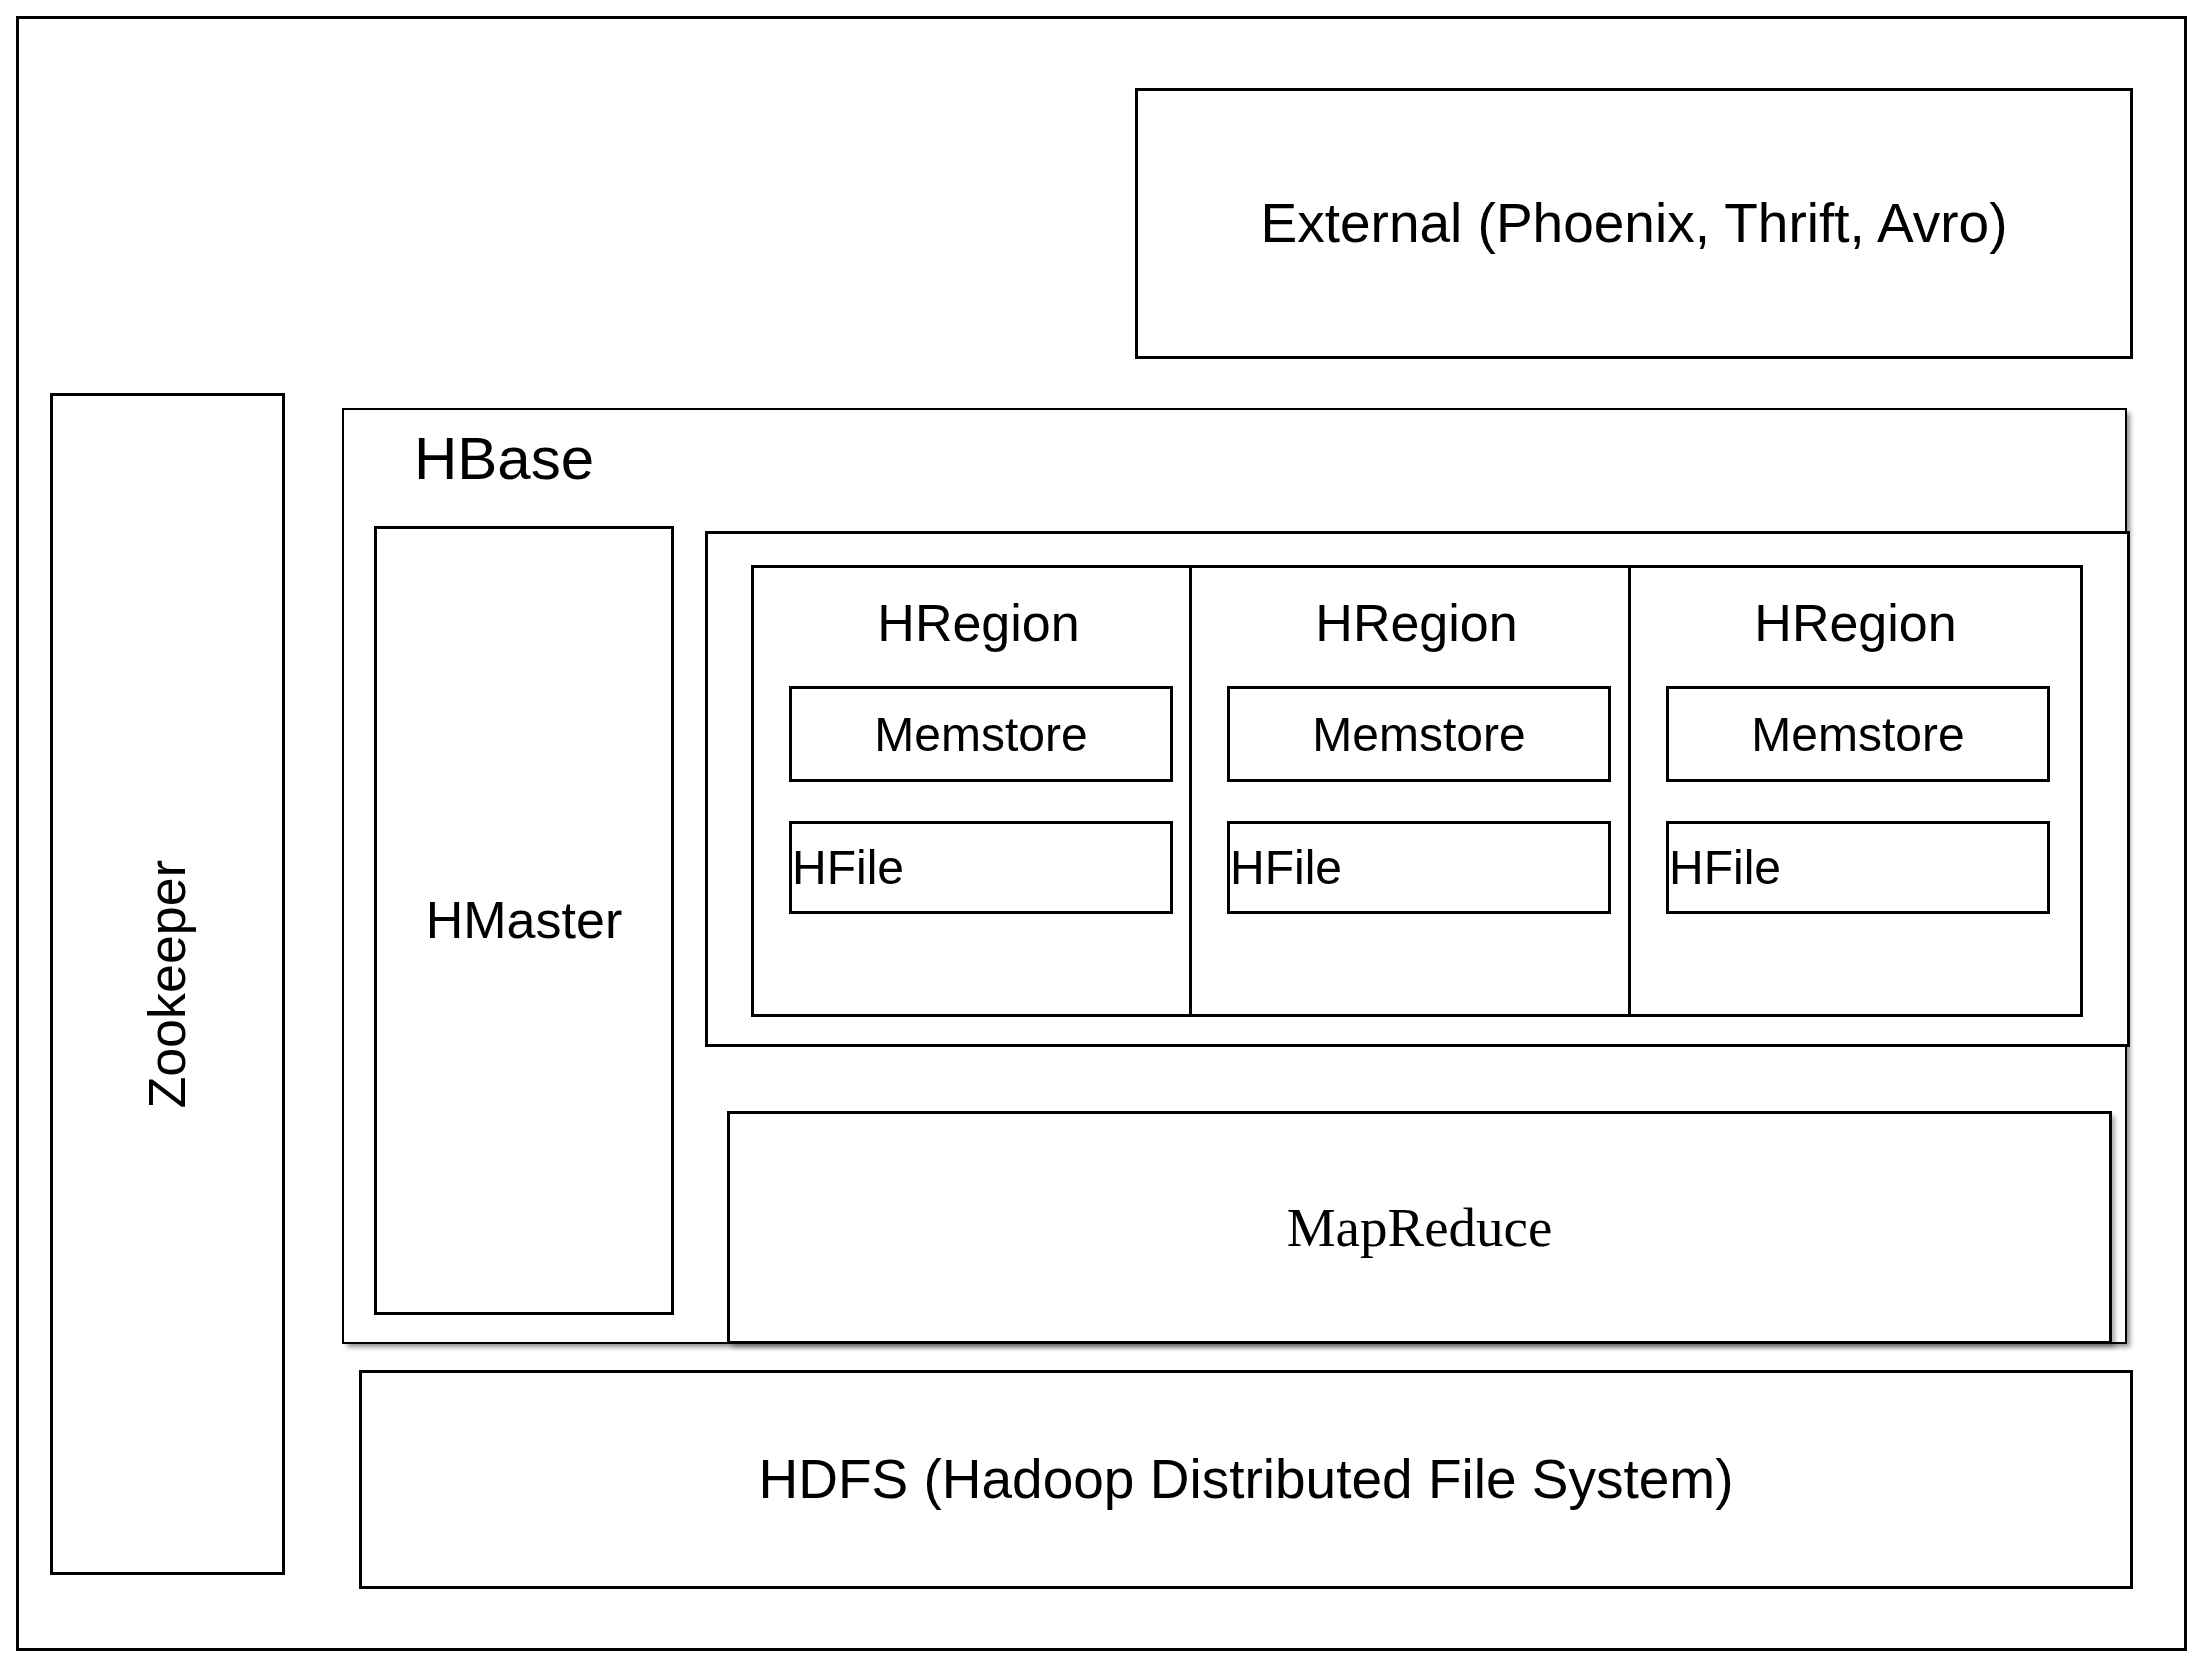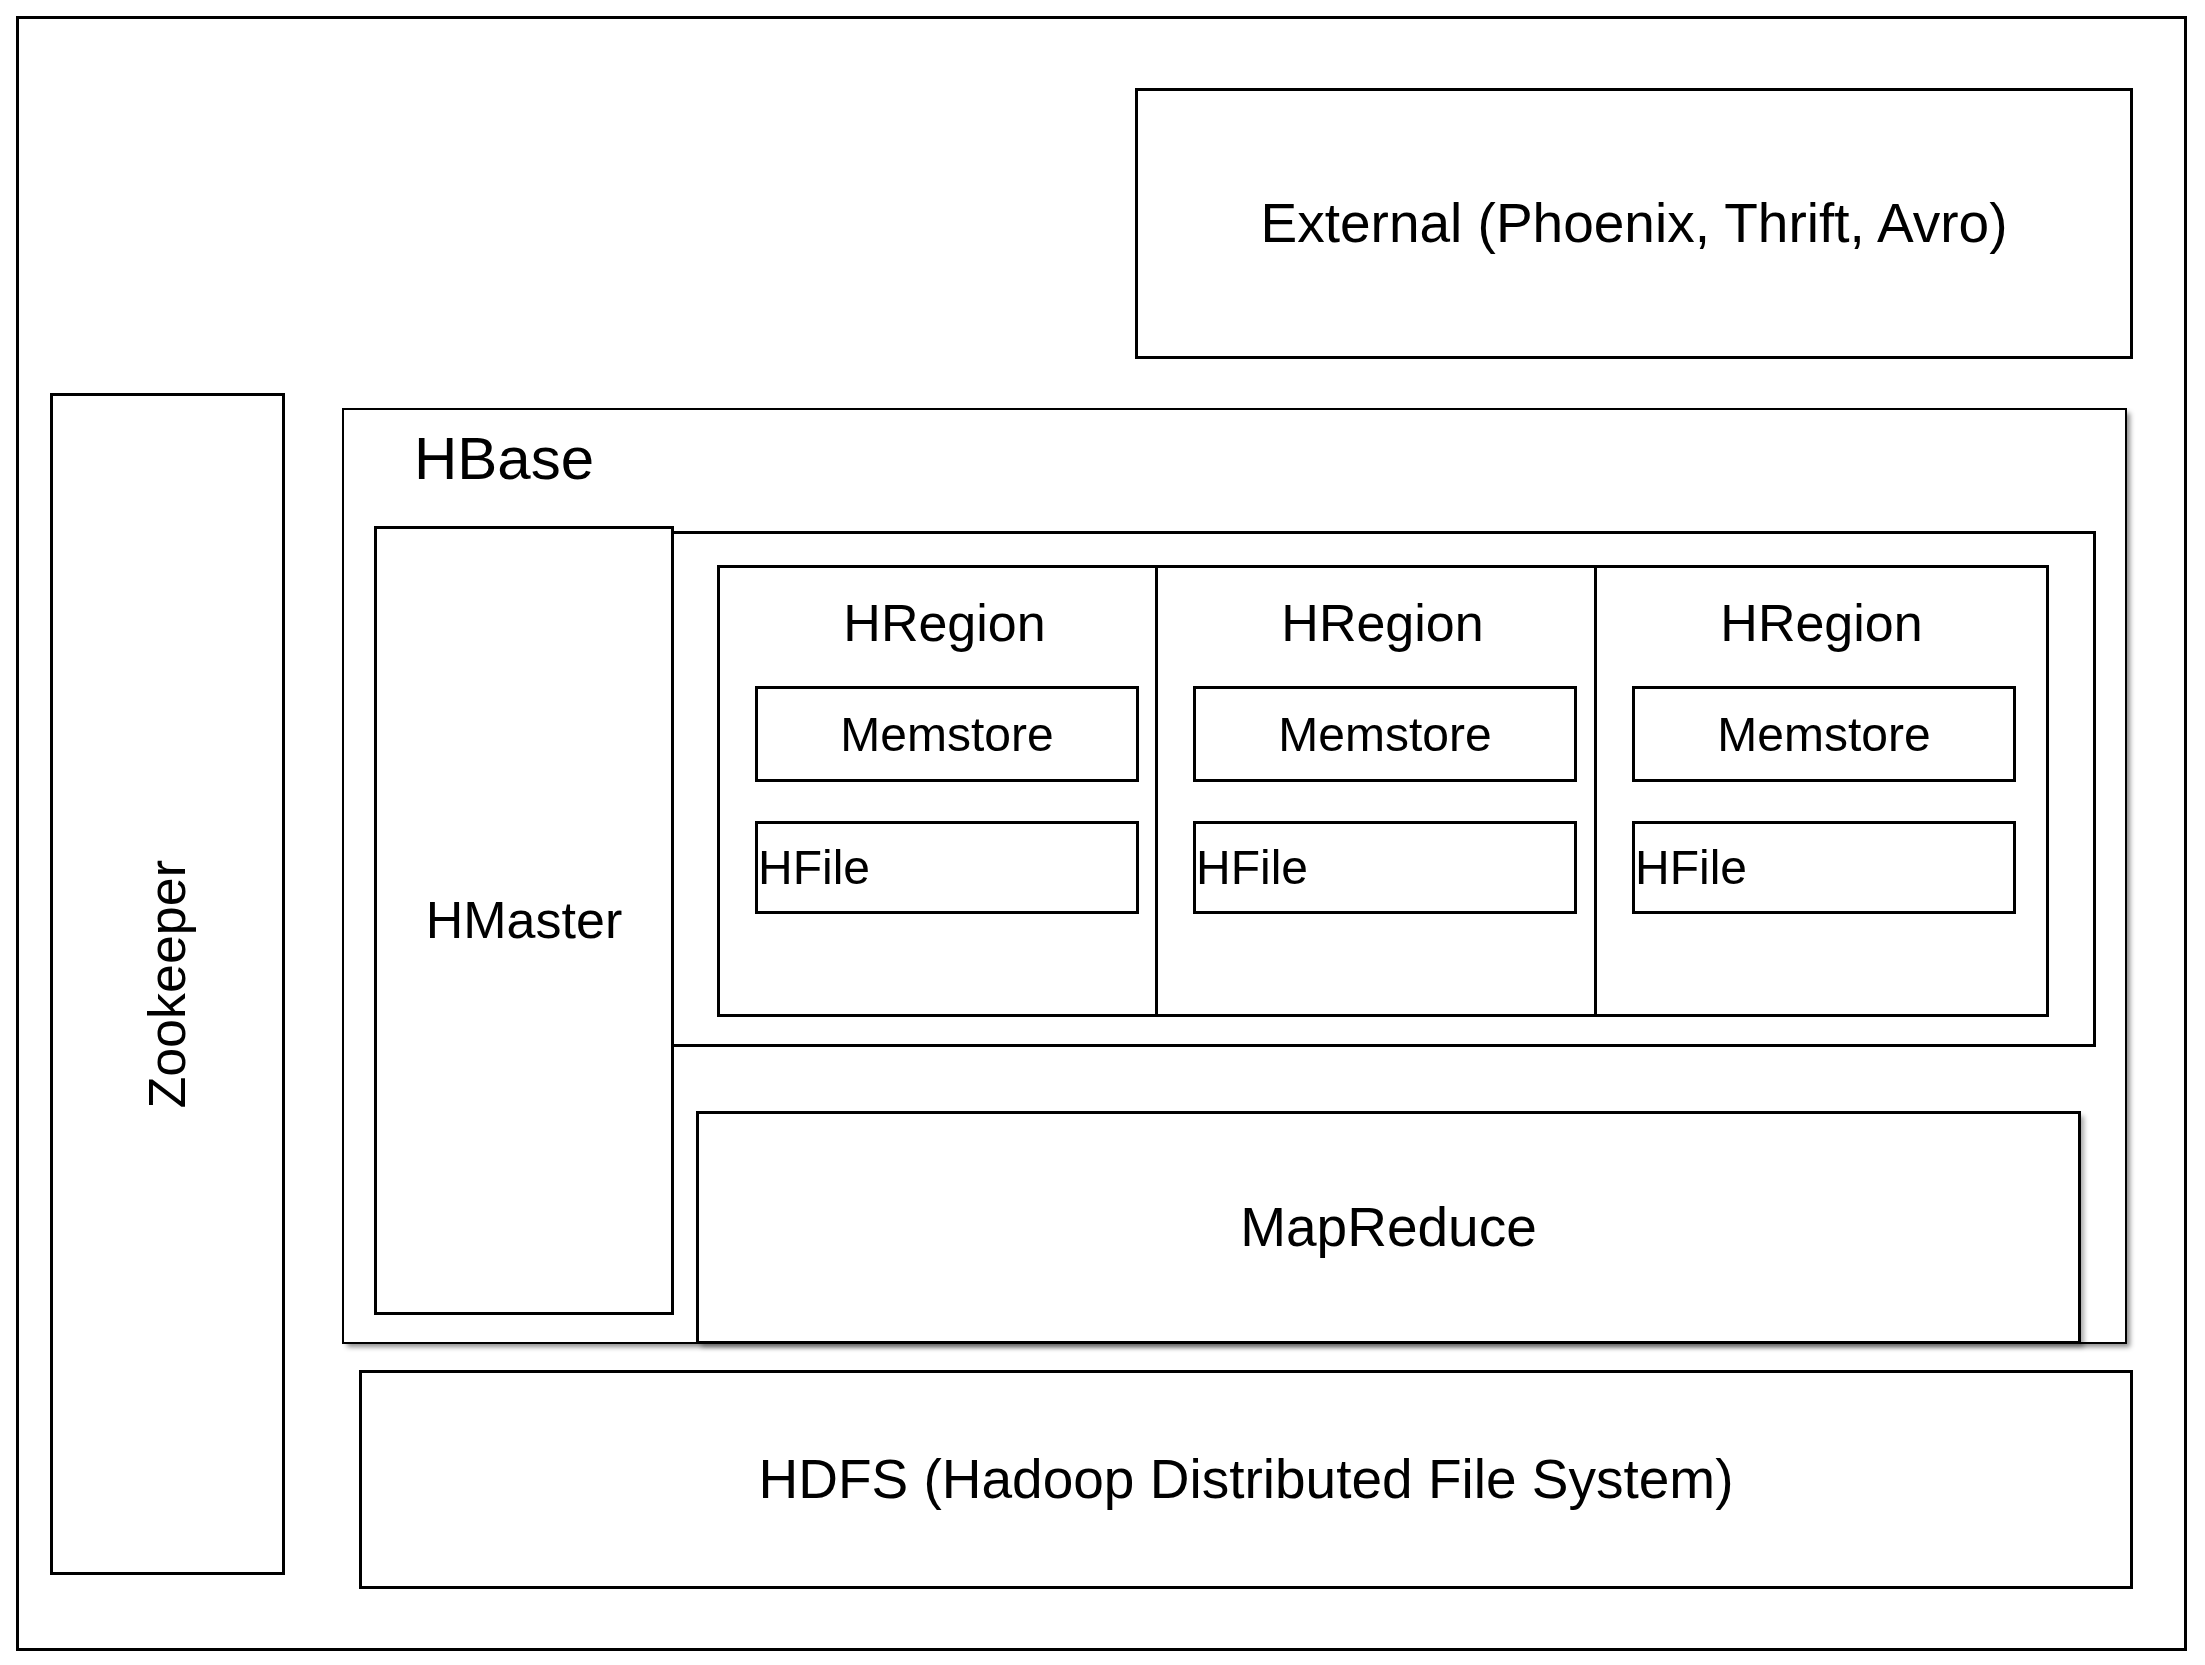--- a/index.html
+++ b/index.html
@@ -80,21 +80,21 @@
     margin-left: 42px;
   }
   
   #hmaster-box {
     left: 374px; top: 526px; width: 300px; height: 789px;
     font-size: 52px;
   }
   
   #regions-container {
     position: absolute;
-    left: 671px;
+    left: 705px;
     top: 531px;
     width: 1425px;
     height: 516px;
     box-sizing: border-box;
     border: 3.1px solid #000000;
     background: #ffffff;
   }
   .hregion-box {
     position: absolute;
     top: 31px;
@@ -136,23 +136,24 @@
     height: 93px;
     box-sizing: border-box;
     border: 3.1px solid #000000;
     background: #ffffff;
     display: flex; align-items: center; justify-content: flex-start;
     font-size: 48px;
     color: #000000;
   }
   
   #mapreduce-box {
-    left: 696px; top: 1111px; width: 1385px; height: 233px;
+    left: 727px; top: 1111px; width: 1385px; height: 233px;
     font-size: 55px;
     box-shadow: 3.8px 3.8px 5px -1.3px rgba(0,0,0,0.35);
+    font-family: Liberation Serif, serif;
   }
   
   #hdfs-box {
     left: 359px; top: 1370px; width: 1774px; height: 219px;
     font-size: 55px;
   }
 </style>
 </head>
 <body>
 

